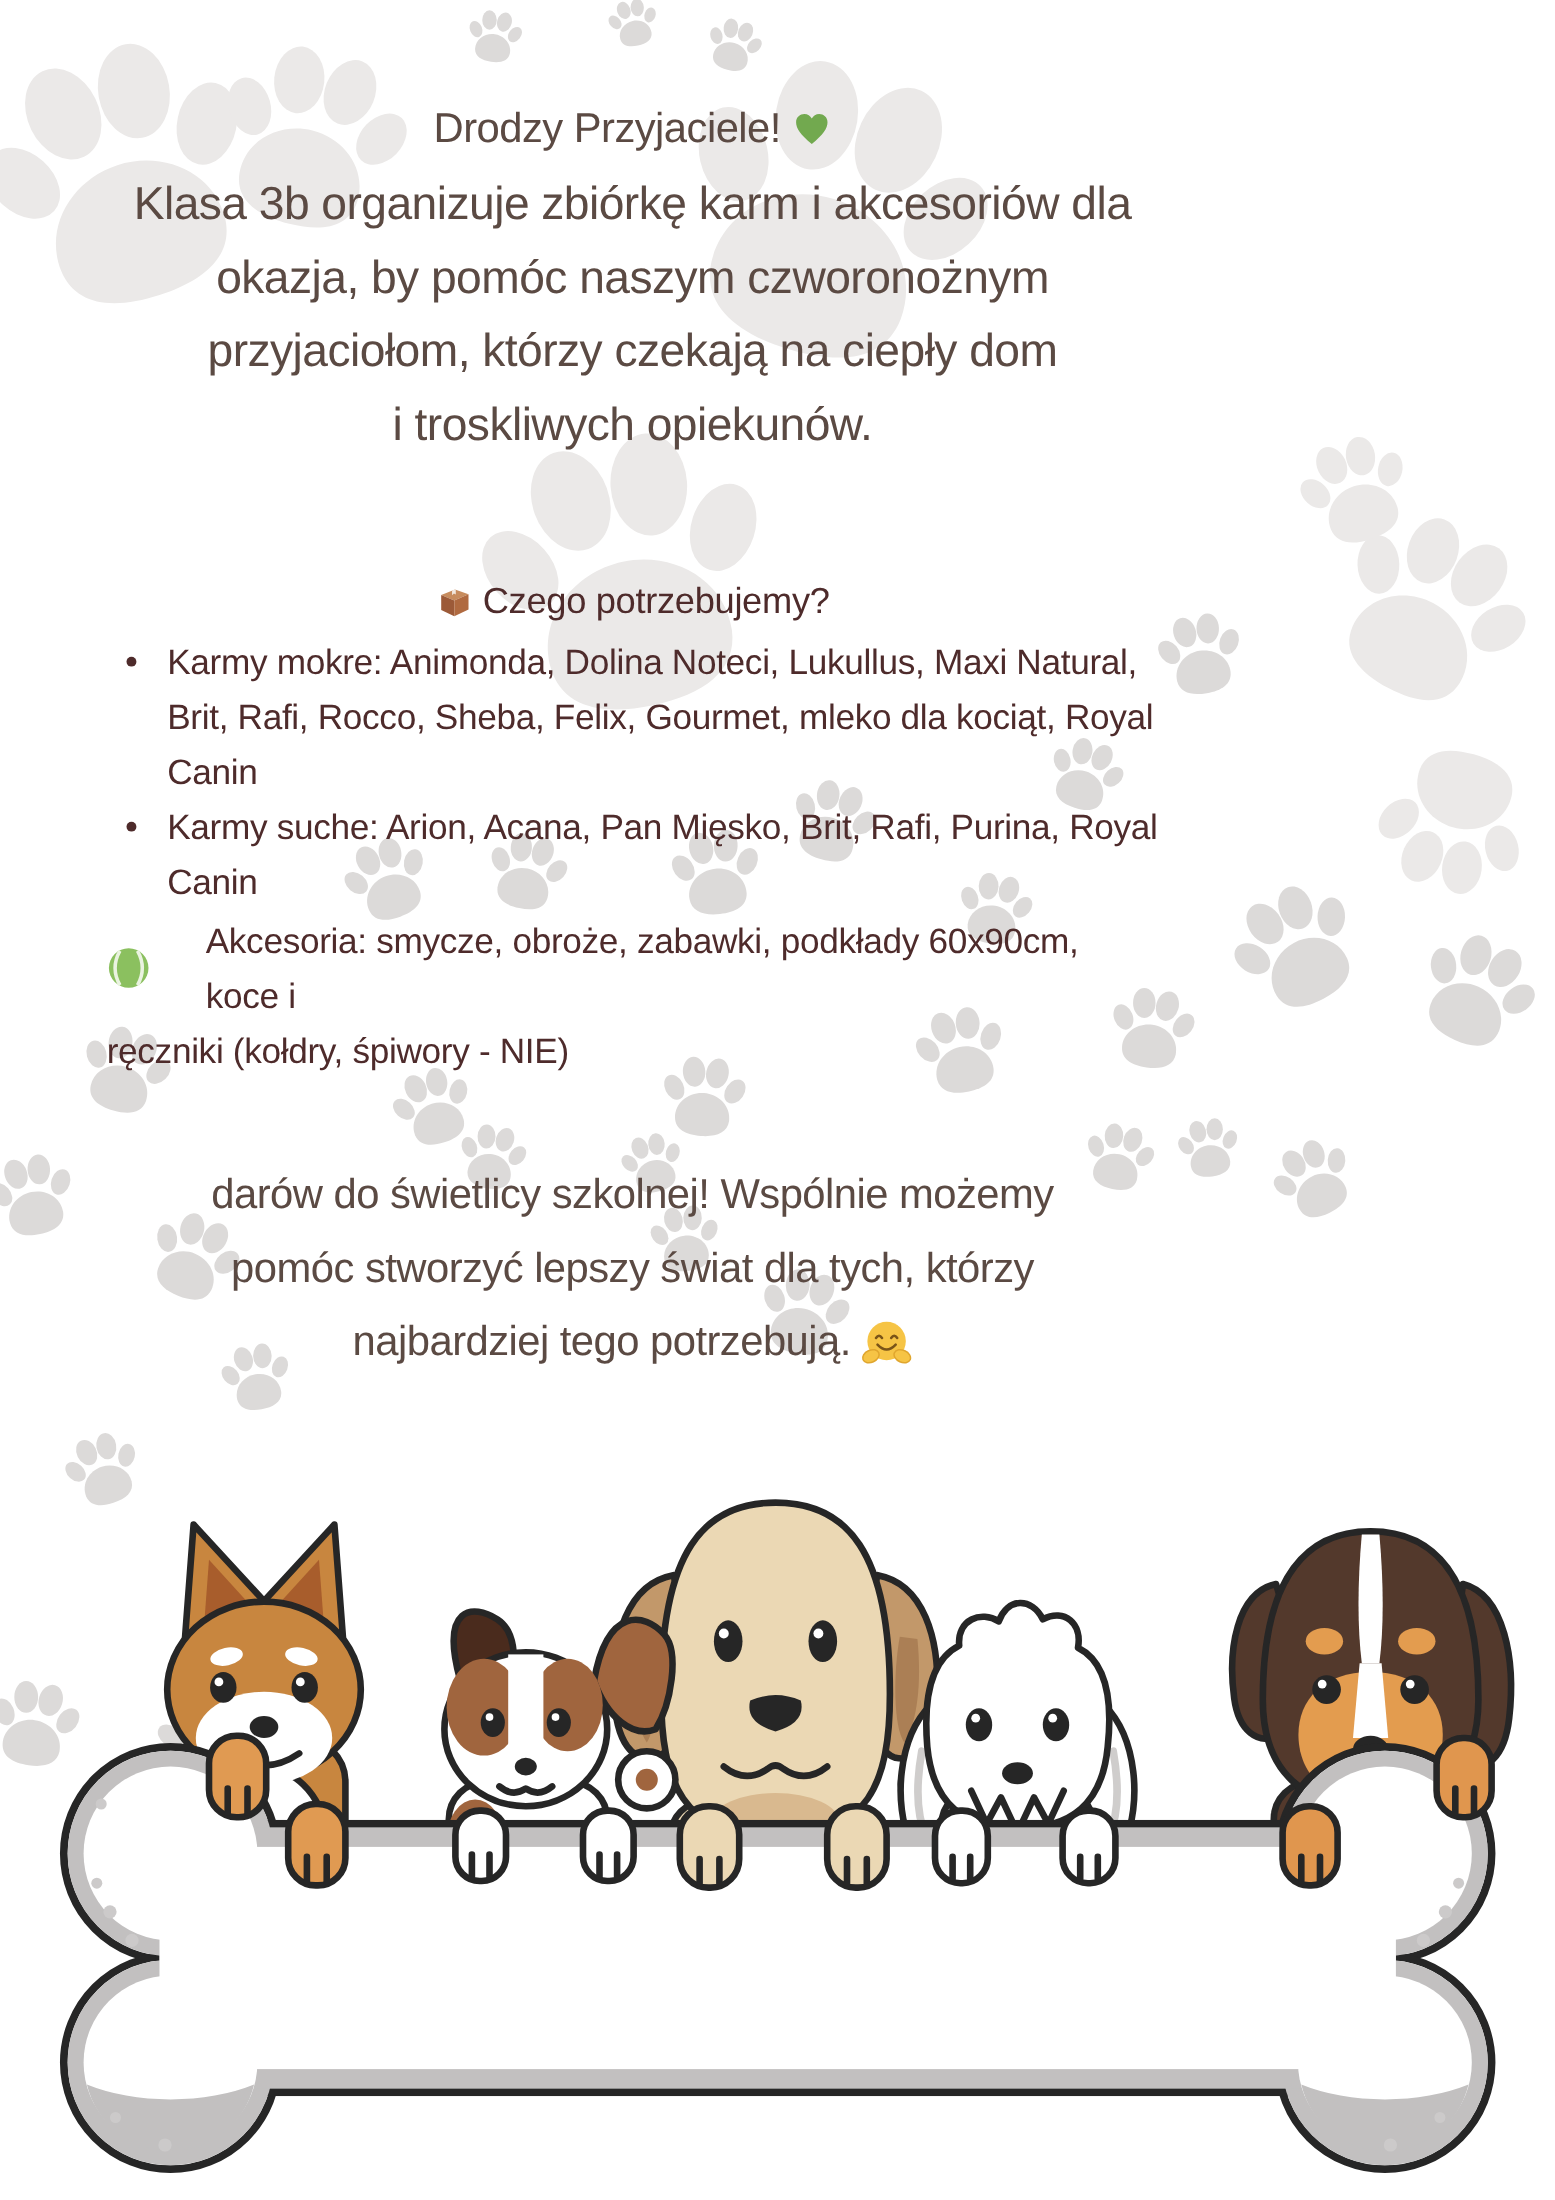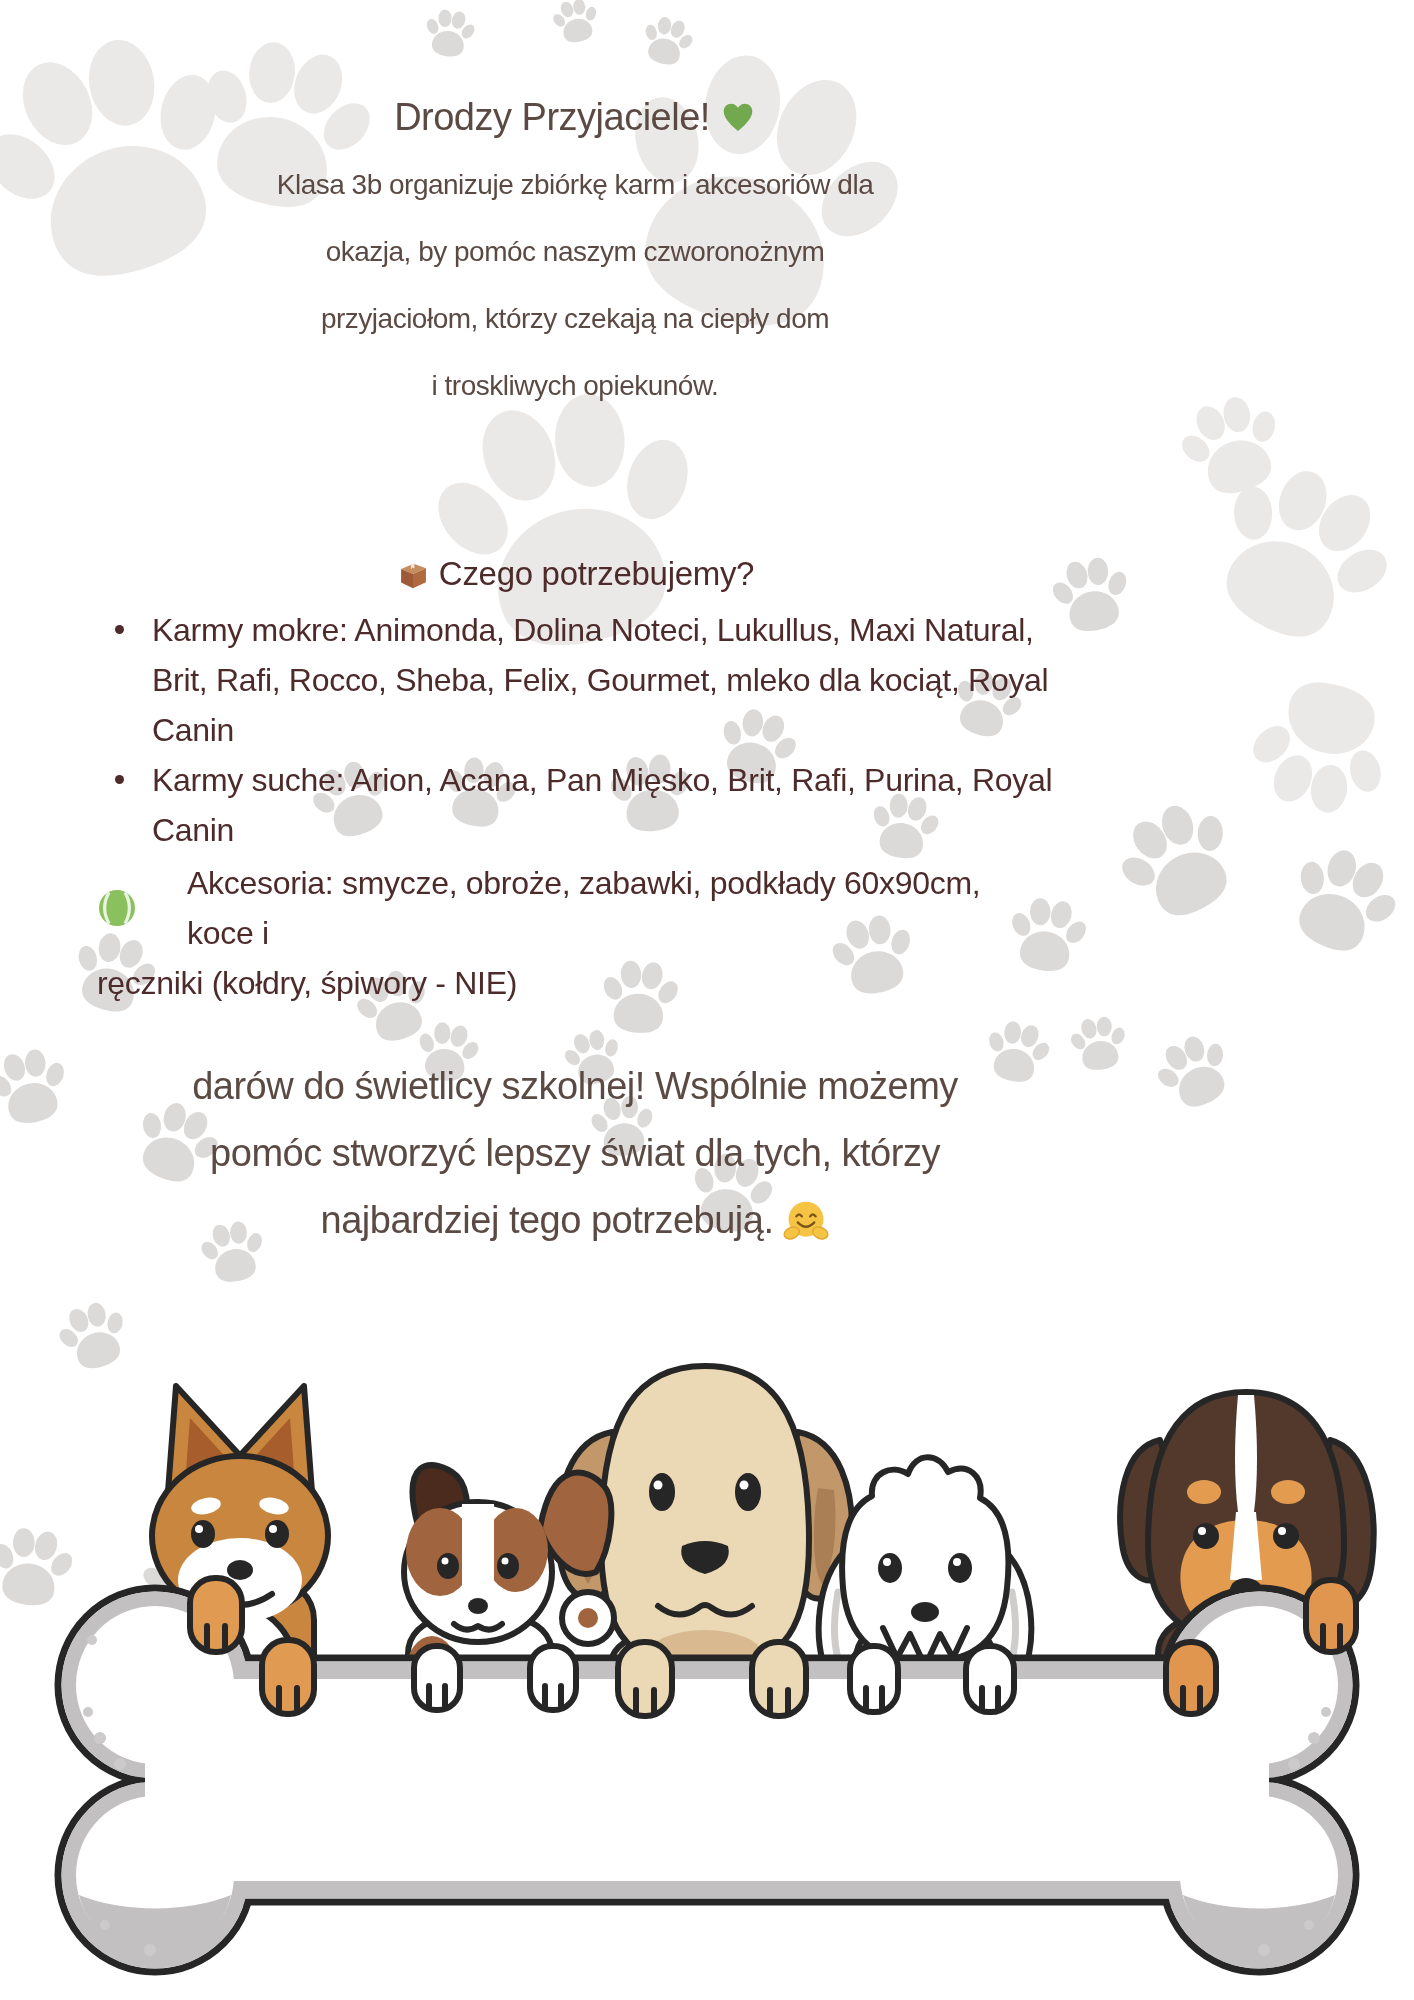--- a/index.html
+++ b/index.html
@@ -5,24 +5,24 @@
   html,body{margin:0;padding:0;}
   body{
     width:1414px;height:2000px;position:relative;overflow:hidden;
     background:#ffffff;
     font-family:"Liberation Sans", sans-serif;
   }
   .layer{position:absolute;left:0;top:0;}
   
   .col{position:absolute;left:97px;width:956px;}
   .brown{color:#5b4a43;}
-  .maroon{color:#4e2b2b;margin-top:28px;}
+  .maroon{color:#4e2b2b;}
   .title-row{top:84px;display:flex;justify-content:center;align-items:center;gap:10px;
     font-size:38px;line-height:67px;letter-spacing:-0.5px;}
-  .intro{top:151px;text-align:center;font-size:28px;line-height:67px;letter-spacing:-0.5px;}
+  .intro{top:151px;text-align:center;font-size:42px;line-height:67px;letter-spacing:-0.5px;}
   .heading-row{top:524px;display:flex;justify-content:center;align-items:center;gap:9px;
     font-size:33px;line-height:44px;letter-spacing:-0.3px;}
   .bullets{top:577px;font-size:32px;line-height:50px;letter-spacing:-0.3px;text-align:left;}
   .bullet-row{display:flex;align-items:flex-start;padding-left:18px;}
   .dot{flex:0 0 auto;width:9px;height:9px;border-radius:50%;background:#4e2b2b;margin:20px 28px 0 0;}
   .acc{top:830px;font-size:32px;line-height:50px;letter-spacing:-0.3px;text-align:left;}
   .acc-line1{display:flex;align-items:center;gap:44px;}
   .acc-line1 .ball{flex:0 0 auto;margin-right:6px;}
   .pre{white-space:pre-wrap;}
   .outro{top:1053px;text-align:center;font-size:38px;line-height:67px;letter-spacing:-0.5px;}

